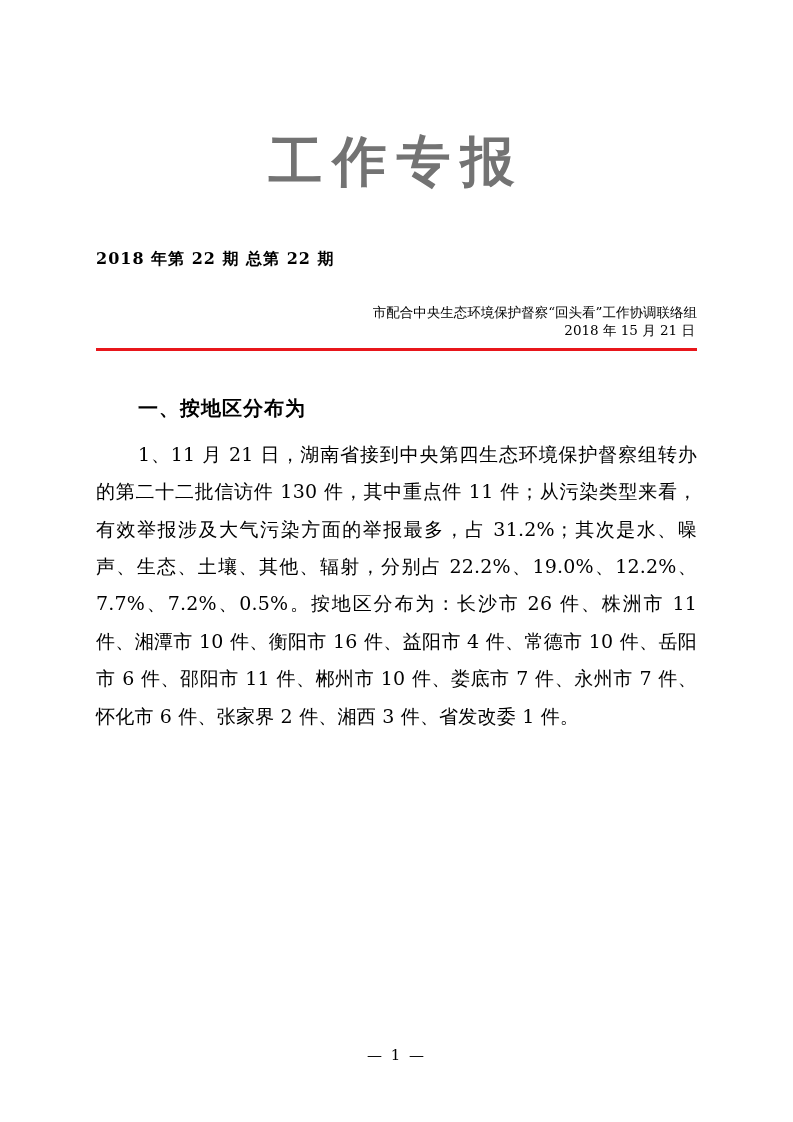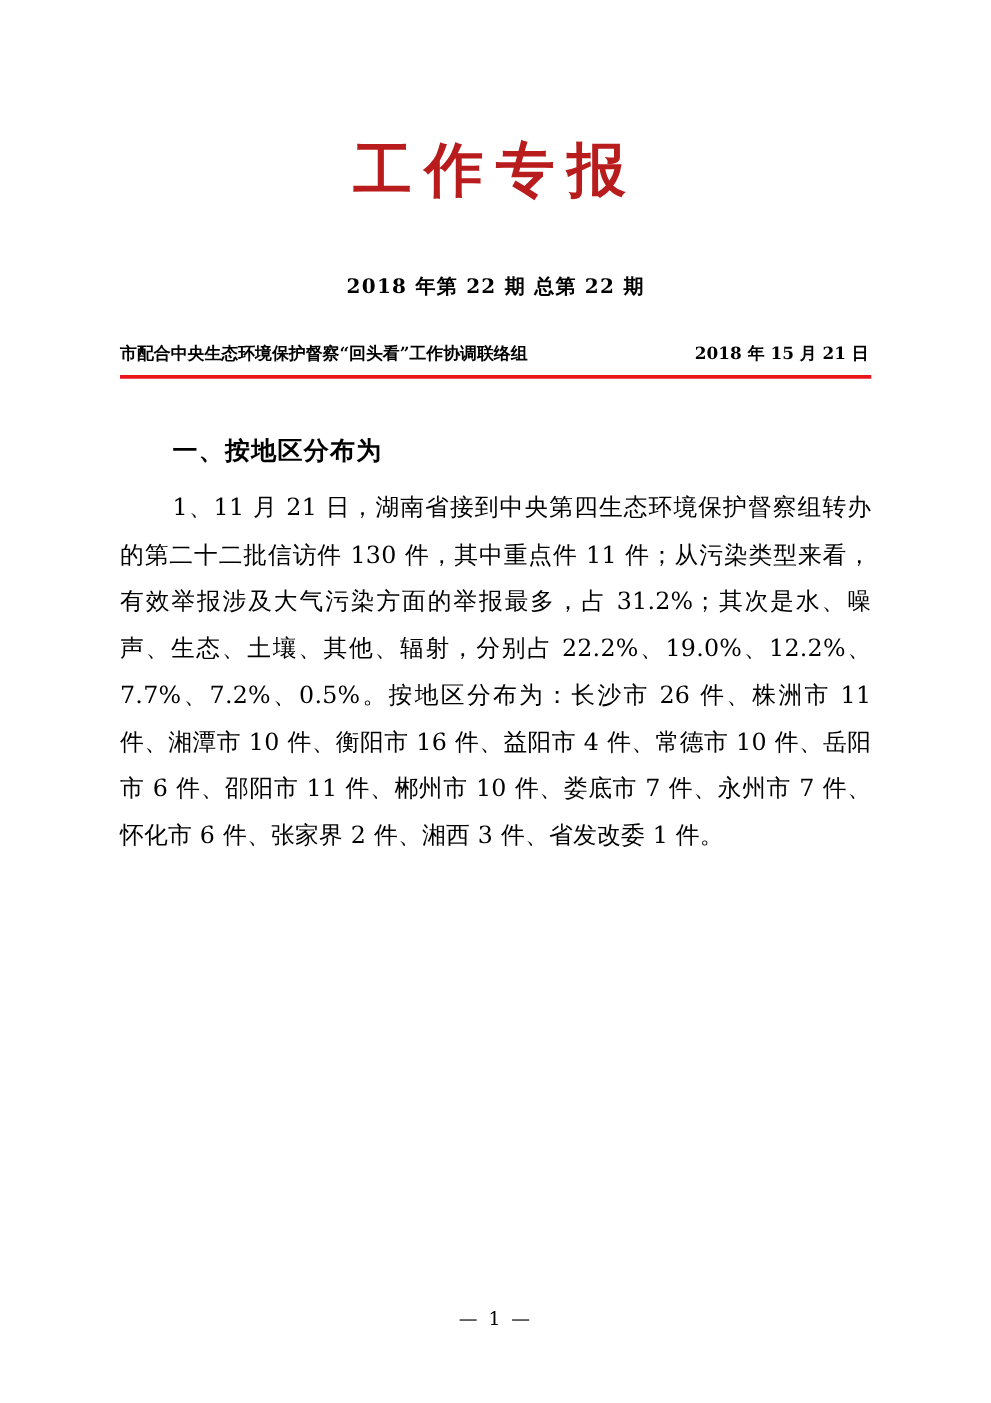--- a/index.html
+++ b/index.html
@@ -29,45 +29,45 @@
   .masthead-line1 {
     color: #e8161b;
     font-family: "DejaVu Sans", "Liberation Sans", sans-serif;
     font-weight: 700;
     font-size: 33px;
     letter-spacing: 0px;
     line-height: 1.25;
     white-space: nowrap;
   }
   .masthead-line2 {
-    color: #b91c1c;
+    color: #737373;
     font-family: "DejaVu Sans", "Liberation Sans", sans-serif;
     font-weight: 700;
-    font-size: 47px;
+    font-size: 54px;
     letter-spacing: 10px;
-    margin-top: 9px;
+    margin-top: 30px;
     line-height: 1.2;
   }
   .issue-line {
-    text-align: center;
     font-family: "DejaVu Serif", "Liberation Serif", serif;
     font-weight: 700;
     font-size: 16px;
     letter-spacing: 1px;
     margin-top: 54px;
   }
   .org-row {
     display: flex;
-    align-items: center;
+    align-items: flex-end;
     justify-content: space-between;
     margin-top: 34px;
     font-family: "DejaVu Serif", "Liberation Serif", serif;
-    font-weight: 700;
+    font-weight: 400;
     font-size: 13.5px;
     white-space: nowrap;
+    flex-direction: column;
   }
   .org-left { letter-spacing: 0px; }
   .org-right { letter-spacing: 0px; padding-right: 2px; }
   .red-rule {
     margin-top: 8px;
     height: 3px;
     background: #e8161b;
     width: 100%;
   }
   .section-title {

